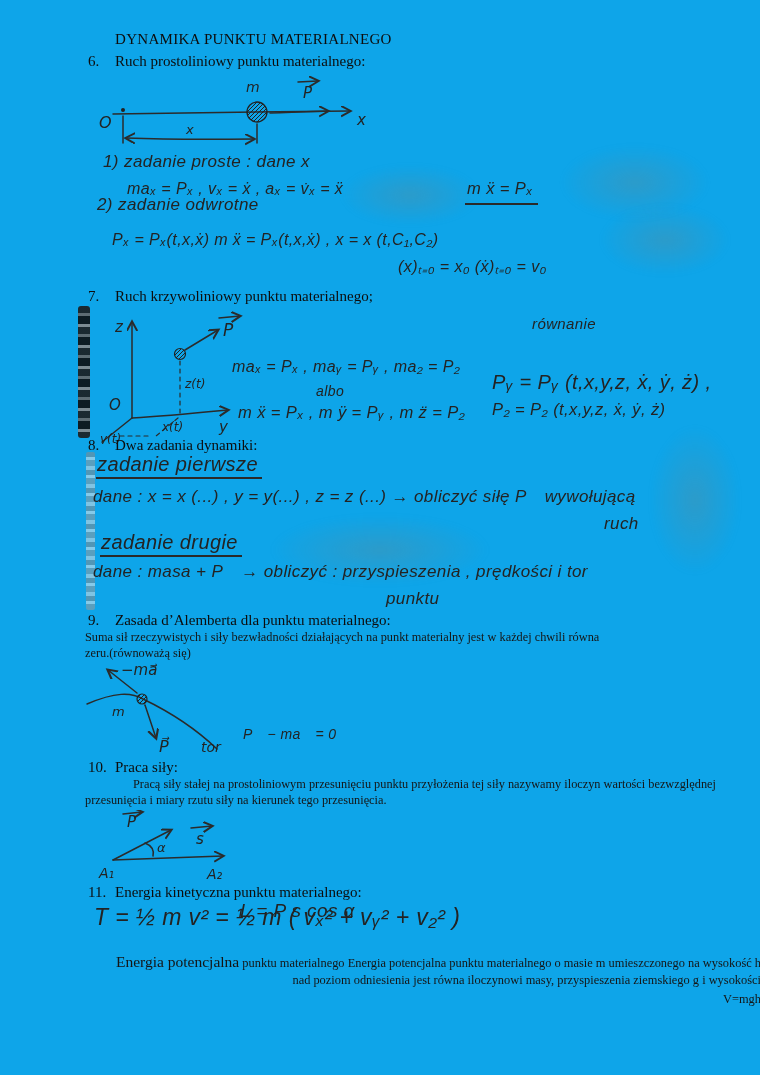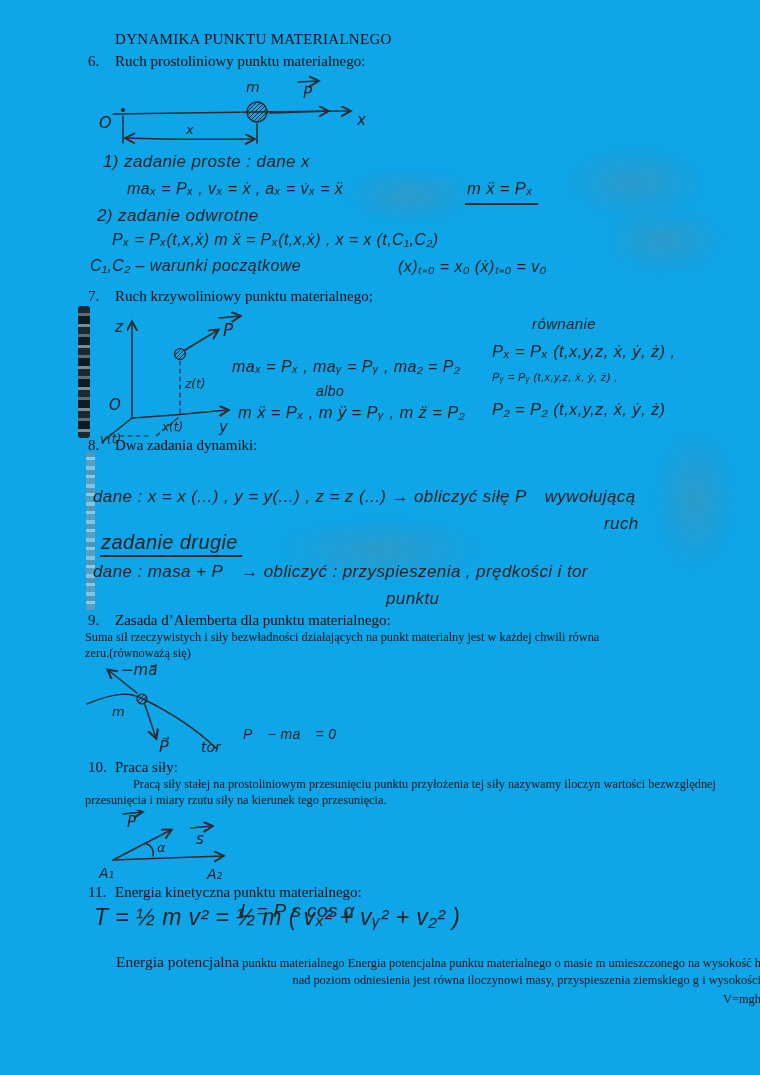--- a/index.html
+++ b/index.html
@@ -80,23 +80,22 @@
     <text x="208" y="22" font-size="15">P</text>
     <path class="dpath" d="M28,40 L28,67"></path>
     <path class="dpath" d="M162,48 L162,67"></path>
     <path class="dpath" d="M31,62 C70,63.5 120,63.5 159,63" marker-start="url(#ah6)" marker-end="url(#ah6)"></path>
     <text x="91" y="58" font-size="13">x</text>
   </svg>
 
   <div class="abs hw" style="left:103px;top:152px;font-size:17px;">1) zadanie proste : dane x</div>
   <div class="abs hw" style="left:127px;top:180px;font-size:16px;">maₓ = Pₓ  ,  vₓ = ẋ  ,  aₓ = v̇ₓ = ẍ</div>
   <div class="abs hw hw-u" style="left:465px;top:179px;font-size:16.5px;">m ẍ = Pₓ</div>
-  <div class="abs hw" style="left:97px;top:206px;font-size:17px;">2) zadanie odwrotne</div>
+  <div class="abs hw" style="left:97px;top:195px;font-size:17px;">2) zadanie odwrotne</div>
   <div class="abs hw" style="left:112px;top:231px;font-size:16px;">Pₓ = Pₓ(t,x,ẋ)    m ẍ = Pₓ(t,x,ẋ) ,    x = x (t,C₁,C₂)</div>
-  <div class="abs hw" style="left:90px;top:257px;font-size:16px;">C₁,C₂ – warunki początkowe</div>
   <div class="abs hw" style="left:398px;top:255px;font-size:16px;">(x)ₜ₌₀ = x₀     (ẋ)ₜ₌₀ = v₀</div>
 
   <div class="abs heading" style="left:88px;top:288px;">
     <span class="num">7.</span><span>Ruch krzywoliniowy punktu materialnego;</span>
   </div>
 
   <svg class="abs" style="left:92px;top:306px;" width="155" height="138" viewBox="0 0 155 138">
     <defs>
       <pattern id="hatch7" patternUnits="userSpaceOnUse" width="4" height="4">
         <path d="M0,4 L4,0" stroke="#222" stroke-width="1"></path>
@@ -121,28 +120,28 @@
     <text x="70" y="125" font-size="12">x(t)</text>
     <path class="dpath dashed" d="M28,130 L60,130"></path>
     <text x="8" y="137" font-size="12">y(t)</text>
   </svg>
 
   <div class="abs hw" style="left:232px;top:358px;font-size:16px;">maₓ = Pₓ , maᵧ = Pᵧ , ma₂ = P₂</div>
   <div class="abs hw" style="left:316px;top:383px;font-size:14px;">albo</div>
   <div class="abs hw" style="left:238px;top:403px;font-size:16.5px;">m ẍ = Pₓ ,  m ÿ = Pᵧ ,  m z̈ = P₂</div>
 
   <div class="abs hw" style="left:532px;top:315px;font-size:15px;">równanie</div>
-  <div class="abs hw" style="left:492px;top:342px;font-size:16.5px;">Pₓ = Pₓ (t,x,y,z, ẋ, ẏ, ż) ,</div>
-  <div class="abs hw" style="left:492px;top:371px;font-size:11px;">Pᵧ = Pᵧ (t,x,y,z, ẋ, ẏ, ż) ,</div>
+  <div class="abs hw" style="left:492px;top:371px;font-size:20px;">Pᵧ = Pᵧ (t,x,y,z, ẋ, ẏ, ż) ,</div>
   <div class="abs hw" style="left:492px;top:400px;font-size:16.5px;">P₂ = P₂ (t,x,y,z, ẋ, ẏ, ż)</div>
 
   <div class="abs heading" style="left:88px;top:437px;">
     <span class="num">8.</span><span>Dwa zadania dynamiki:</span>
   </div>
 
+  <div class="abs hw hw-title" style="left:96px;top:453px;">zadanie pierwsze</div>
   <div class="abs hw" style="left:93px;top:487px;font-size:17px;">dane :  x = x (...) , y = y(...) , z = z (...)  →  obliczyć  siłę  P⃗  wywołującą</div>
   <div class="abs hw" style="left:604px;top:514px;font-size:17px;">ruch</div>
   <div class="abs hw hw-title" style="left:100px;top:531px;">zadanie drugie</div>
   <div class="abs hw" style="left:93px;top:562px;font-size:17px;">dane :  masa + P⃗   →  obliczyć : przyspieszenia , prędkości i tor</div>
   <div class="abs hw" style="left:386px;top:589px;font-size:17px;">punktu</div>
 
   <div class="abs heading" style="left:88px;top:612px;">
     <span class="num">9.</span><span>Zasada d’Alemberta dla punktu materialnego:</span>
   </div>
   <div class="abs typed" style="left:85px;top:630px;">Suma sił rzeczywistych i siły bezwładności działających na punkt materialny jest w każdej chwili równa</div>

